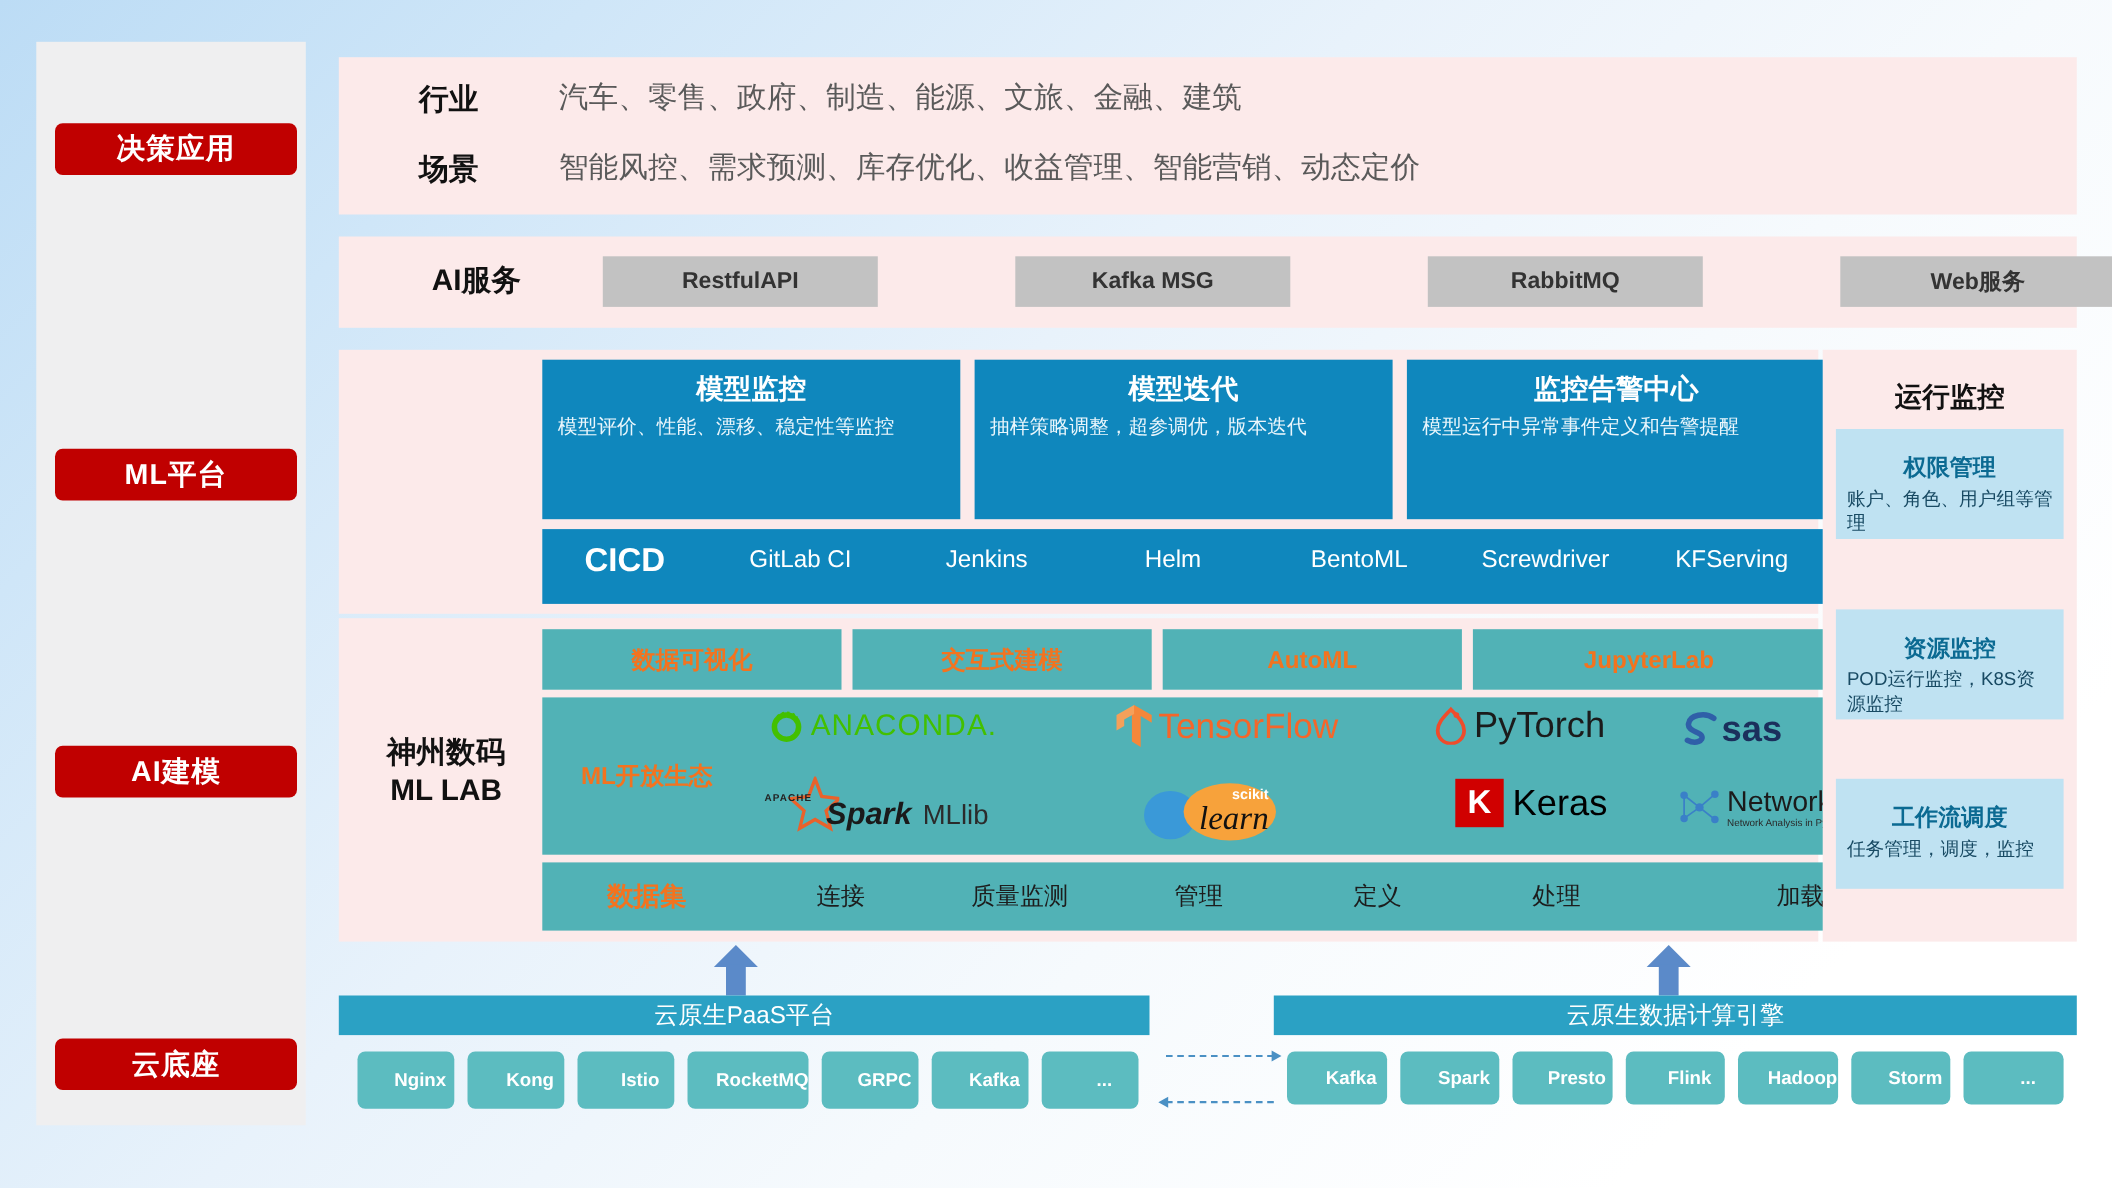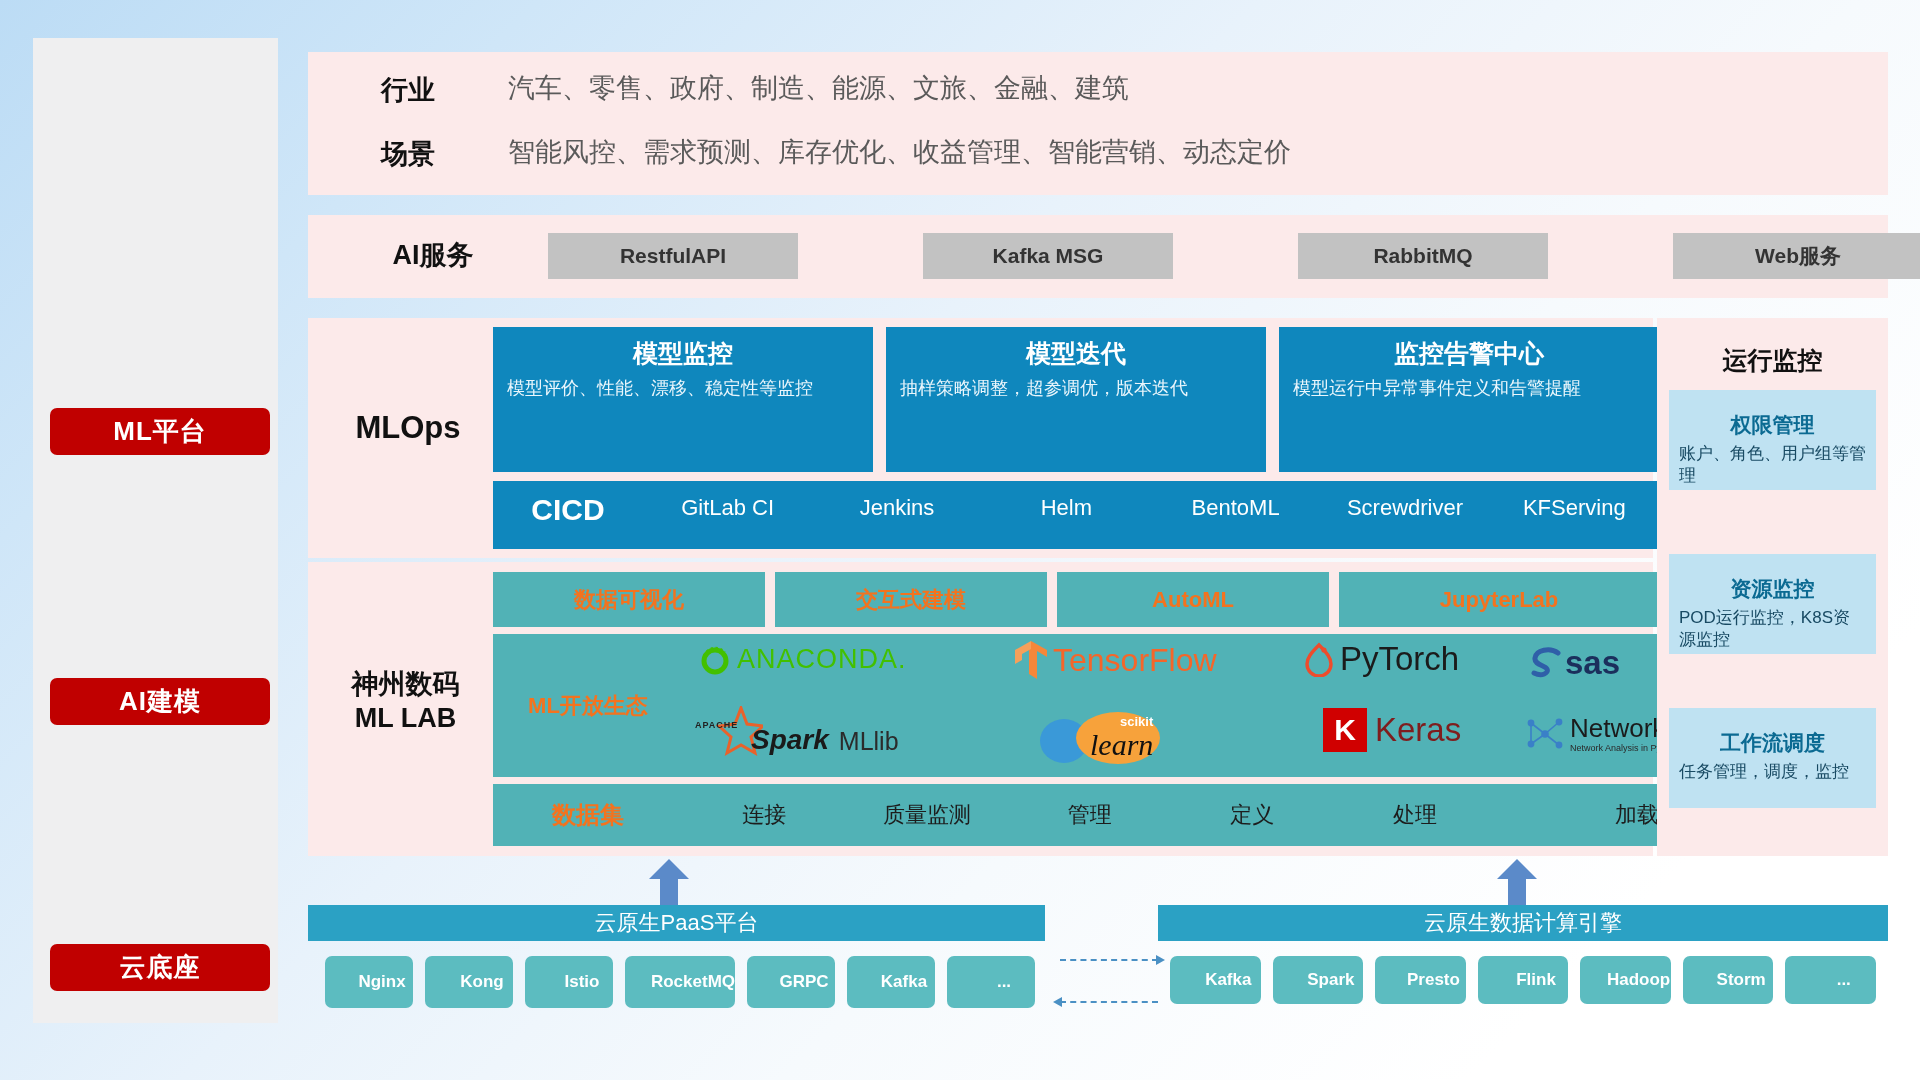--- a/index.html
+++ b/index.html
@@ -86,41 +86,41 @@
   
   .logo { display:flex; align-items:center; justify-content:center; }
 </style>
 </head>
 <body>
 
 <div class="stage">
 
   <div class="rail"></div>
 
+  <div class="pill" style="top:112px;">决策应用</div>
   <div class="pill" style="top:408px;">ML平台</div>
   <div class="pill" style="top:678px;">AI建模</div>
   <div class="pill" style="top:944px;">云底座</div>
 
   <div class="panel" style="left:308px; top:52px; width:1580px; height:143px;">
     <div class="rowlabel" style="position:absolute;left:40px;top:14px;width:120px;height:50px;">行业</div>
     <div style="position:absolute;left:200px;top:18px;font-size:27px;color:#5a5a5a;">汽车、零售、政府、制造、能源、文旅、金融、建筑</div>
     <div class="rowlabel" style="position:absolute;left:40px;top:78px;width:120px;height:50px;">场景</div>
     <div style="position:absolute;left:200px;top:82px;font-size:27px;color:#5a5a5a;">智能风控、需求预测、库存优化、收益管理、智能营销、动态定价</div>
   </div>
 
   <div class="panel" style="left:308px; top:215px; width:1580px; height:83px;">
     <div class="rowlabel" style="position:absolute;left:30px;top:18px;width:190px;height:46px;">AI服务</div>
     <div class="greyblk" style="position:absolute;left:240px;top:18px;width:250px;">RestfulAPI</div>
     <div class="greyblk" style="position:absolute;left:615px;top:18px;width:250px;">Kafka MSG</div>
     <div class="greyblk" style="position:absolute;left:990px;top:18px;width:250px;">RabbitMQ</div>
     <div class="greyblk" style="position:absolute;left:1365px;top:18px;width:250px;">Web服务</div>
   </div>
 
   <div class="panel" style="left:308px; top:318px; width:1345px; height:240px;">
-    <div class="rowlabel" style="position:absolute;left:10px;top:80px;width:180px;height:60px;font-size:31px;">MLOps</div>
 
     <div class="blueblk" style="position:absolute;left:185px;top:9px;width:380px;height:145px;">
       <div class="hd">模型监控</div>
       <div class="bd">模型评价、性能、漂移、稳定性等监控</div>
     </div>
     <div class="blueblk" style="position:absolute;left:578px;top:9px;width:380px;height:145px;">
       <div class="hd">模型迭代</div>
       <div class="bd">抽样策略调整，超参调优，版本迭代</div>
     </div>
     <div class="blueblk" style="position:absolute;left:971px;top:9px;width:380px;height:145px;">
@@ -191,21 +191,21 @@
           <svg width="32" height="36" viewBox="0 0 32 36">
             <path d="M16 4 C8 12 4 17 4 23 a12 12 0 0 0 24 0 C28 17 24 12 16 4 z" fill="none" stroke="#ee4c2c" stroke-width="3.4"></path>
             <circle cx="21" cy="9" r="2.6" fill="#ee4c2c"></circle>
           </svg>
           <span style="color:#1b1b1b;font-size:33px;margin-left:5px;">PyTorch</span>
         </div>
 
         <div class="logo" style="position:absolute;left:640px;top:74px;">
           <div style="width:44px;height:44px;background:#d00000;color:#fff;font-size:30px;font-weight:bold;
                       display:flex;align-items:center;justify-content:center;">K</div>
-          <span style="color:#7f1d1d;font-size:33px;margin-left:8px;">Keras</span>
+          <span style="color:#000000;font-size:33px;margin-left:8px;">Keras</span>
         </div>
 
         <div class="logo" style="position:absolute;left:845px;top:10px;">
           <svg width="36" height="32" viewBox="0 0 36 32">
             <path d="M30 6 C22 0 8 3 7 11 c-1 7 10 7 12 11 2 4 -5 8 -13 4" fill="none" stroke="#2f5fa8" stroke-width="5" stroke-linecap="round"></path>
           </svg>
           <span style="color:#1b2f5c;font-size:33px;font-weight:bold;margin-left:1px;">sas</span>
         </div>
 
         <div class="logo" style="position:absolute;left:840px;top:80px;">

